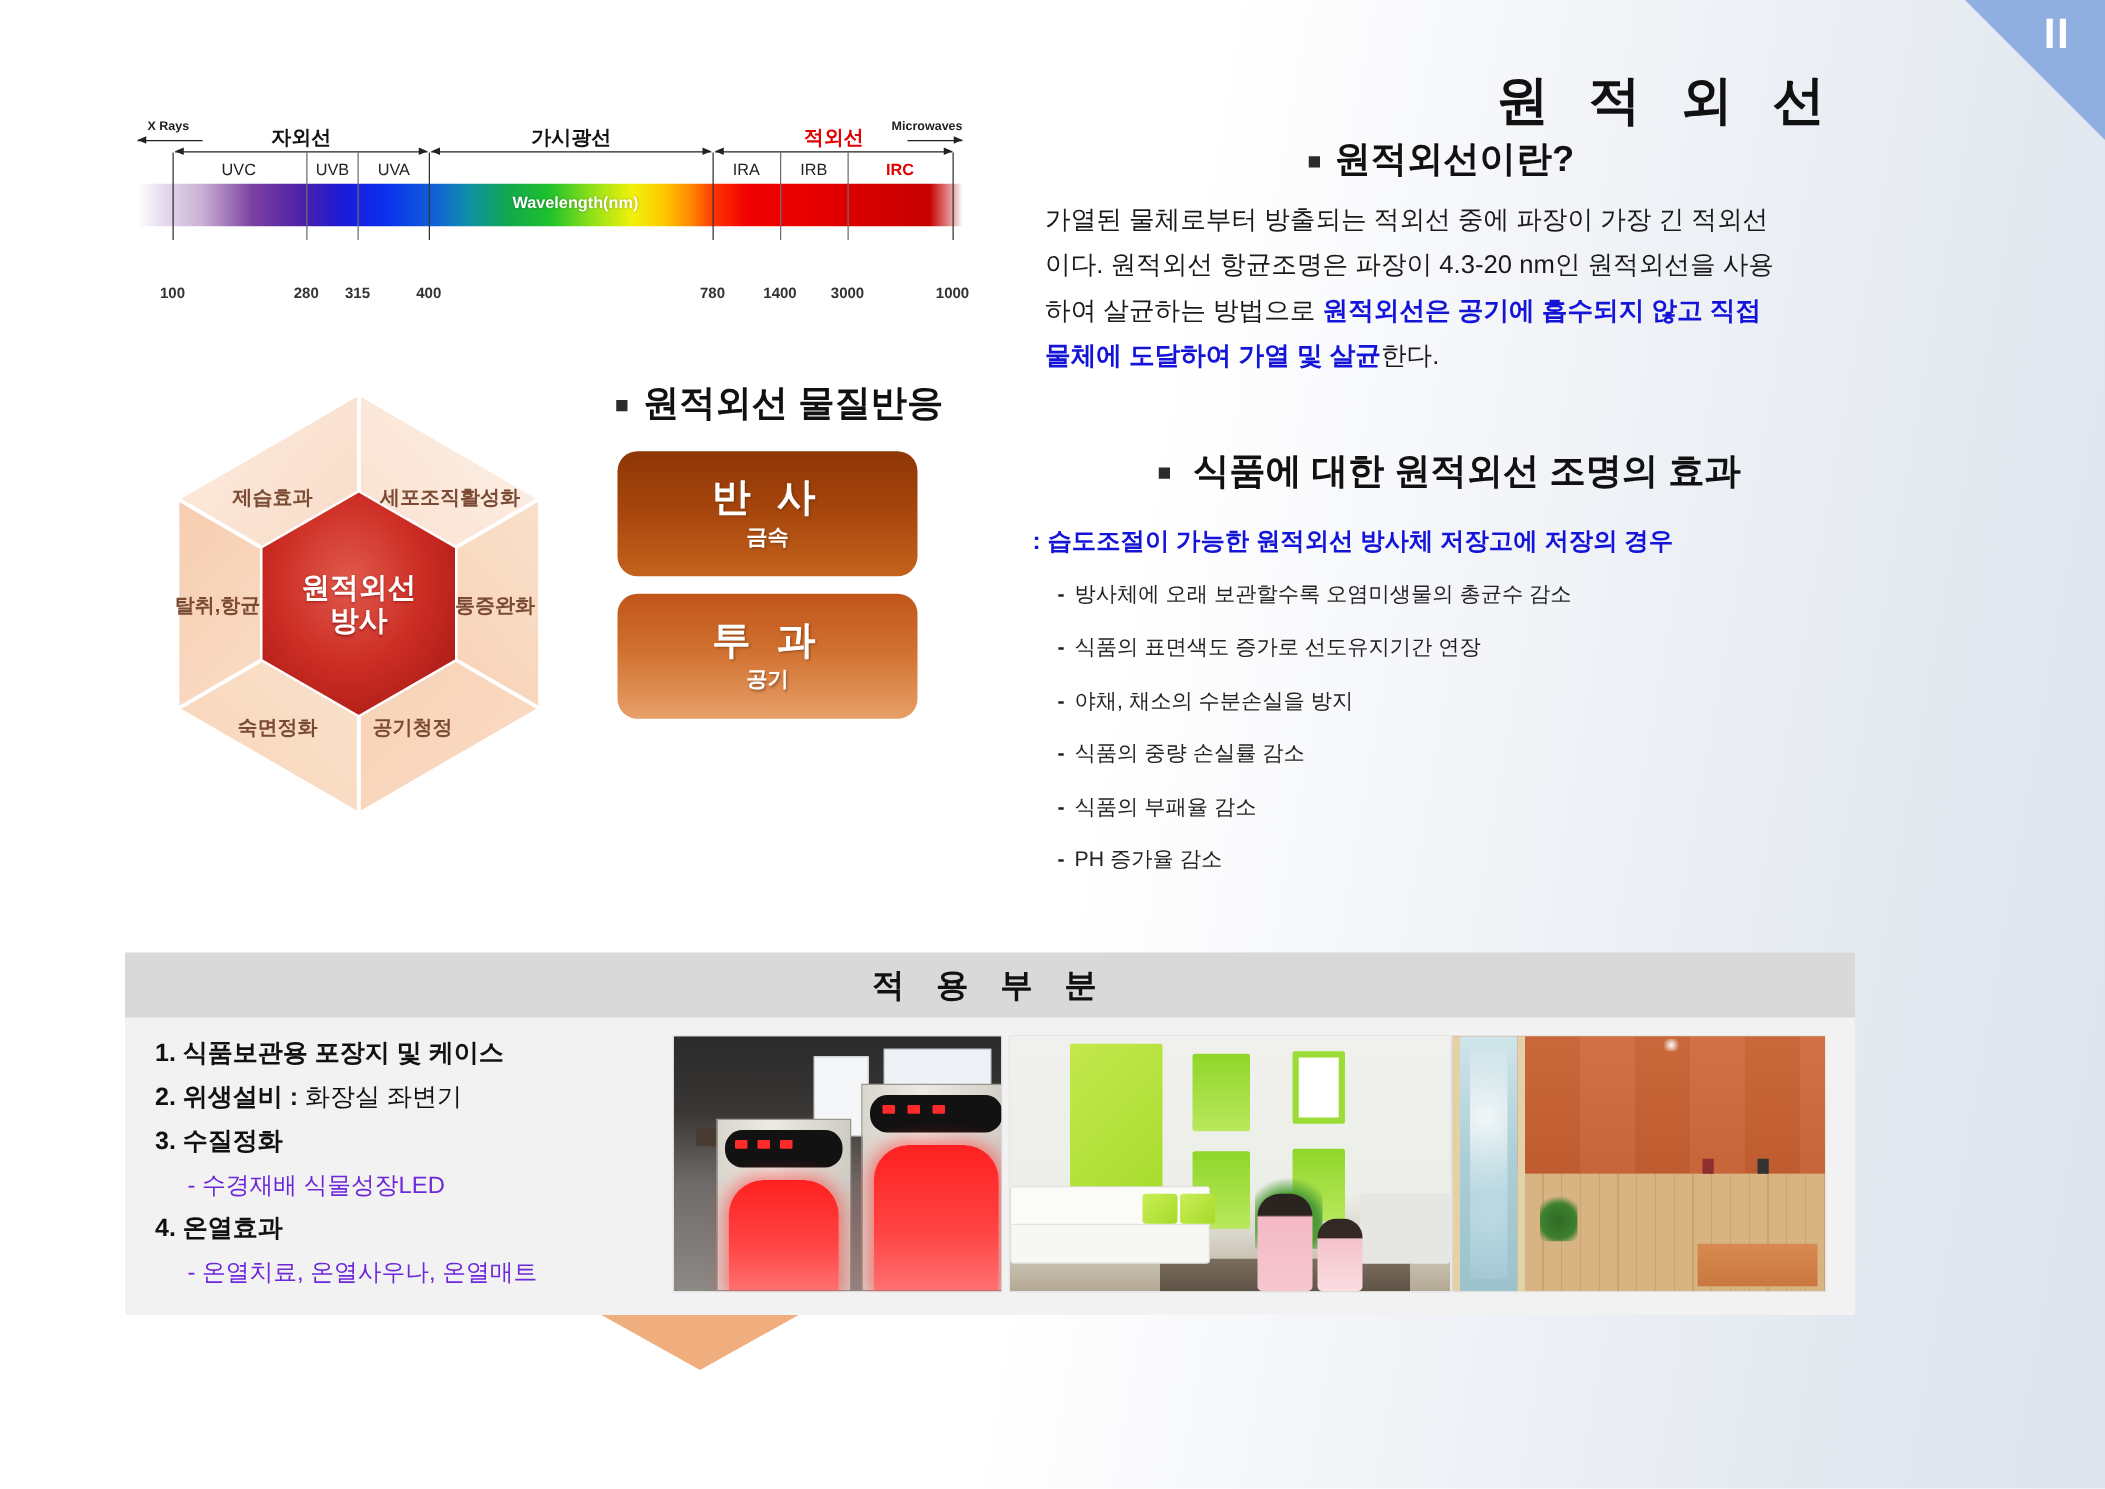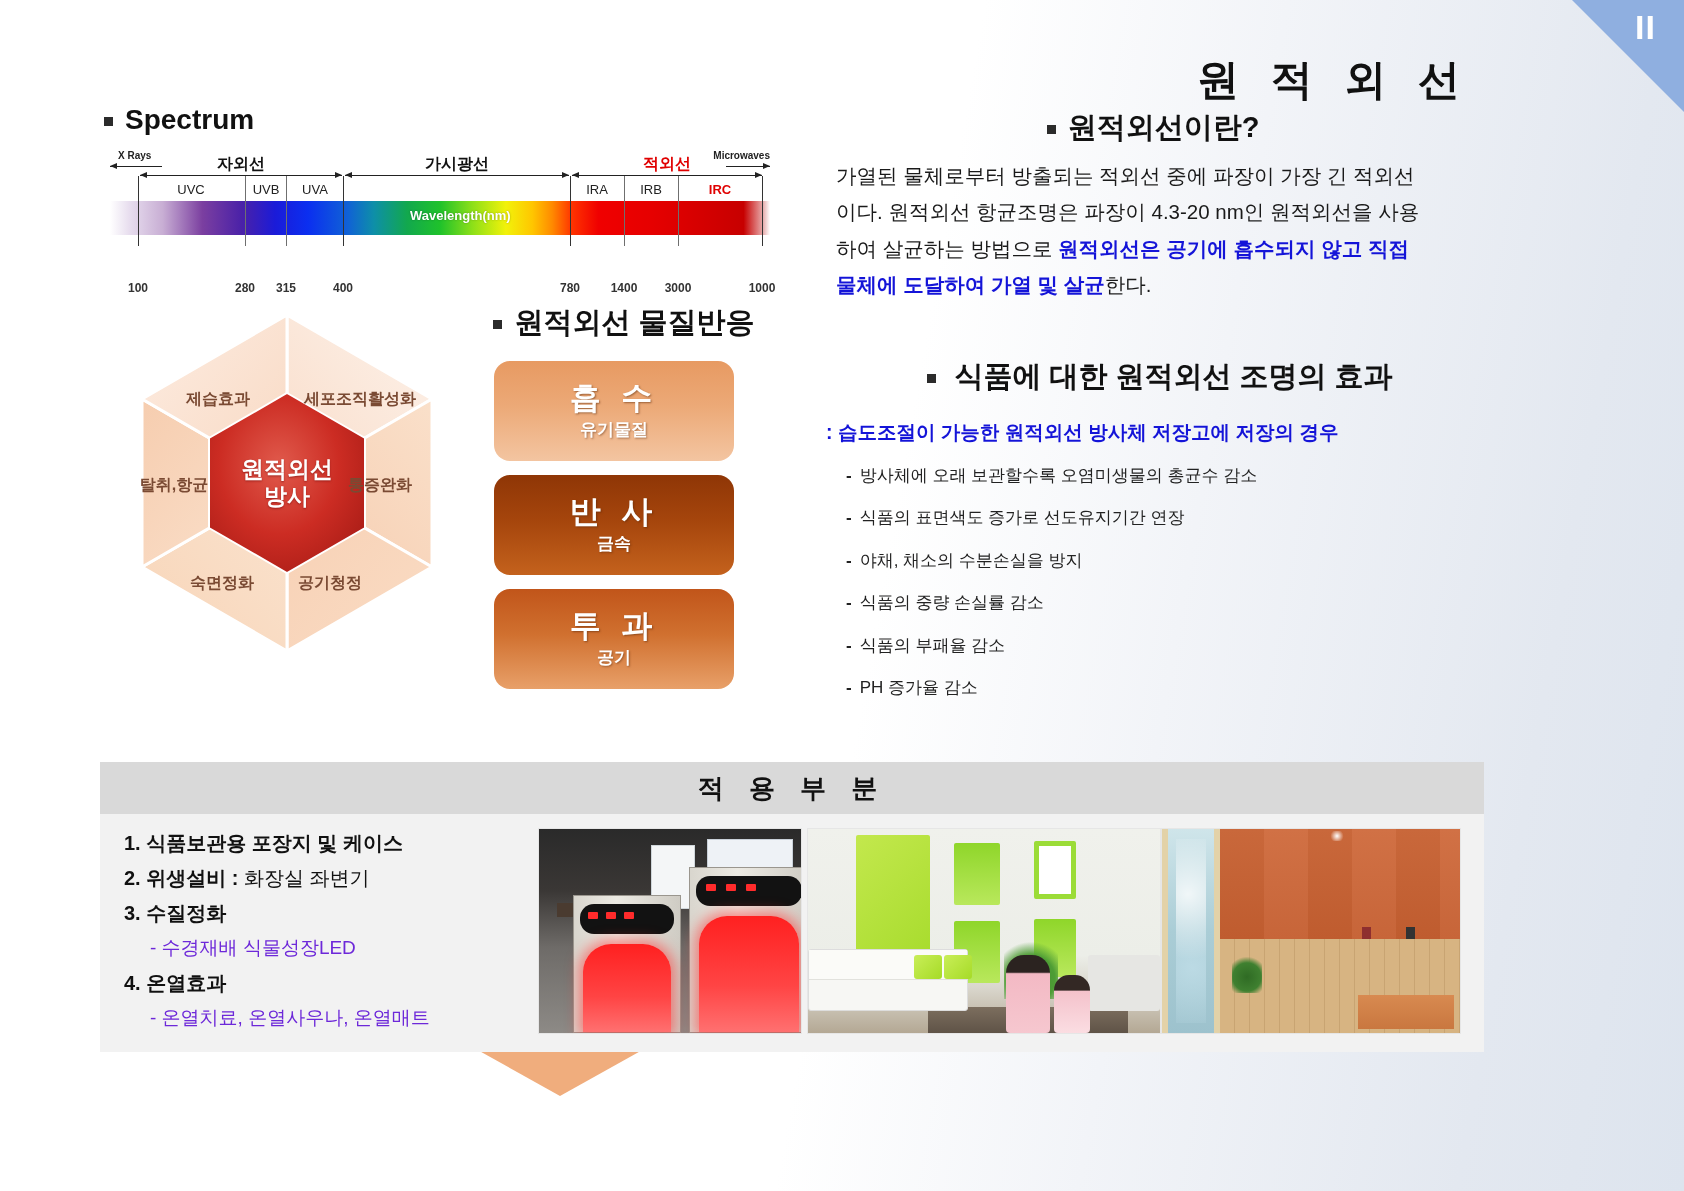--- a/index.html
+++ b/index.html
@@ -253,23 +253,20 @@
 <body>
 
 <div id="slide">
 
   <div class="corner-tri"></div>
   <div class="corner-num">II</div>
 
   <div class="slide-title">원 적 외 선</div>
 
   <div id="spectrum-block">
-    <div id="spectrum-title" class="head-lg">
-      <span class="sq-bullet"></span><span>Spectrum</span>
-    </div>
 
     <div class="spec-wrap">
 
       <div class="spec-bar"></div>
       <div class="spec-label-wl">Wavelength(nm)</div>
 
       <div class="edge-label" style="left:8px; top:-8px;">X Rays</div>
       <div class="edge-arrow left" style="left:0px; width:52px;"></div>
       <div class="edge-label" style="right:0px; top:-8px;">Microwaves</div>
       <div class="edge-arrow right" style="right:0px; width:44px;"></div>
@@ -352,41 +349,37 @@
           <polygon points="175,180 175,348 30,264" fill="url(#gE)"></polygon>
           <polygon points="175,180 30,264 30,96" fill="url(#gF)"></polygon>
           <polygon points="175,180 30,96 175,12" fill="url(#gA)"></polygon>
         </g>
 
         <polygon points="175,90 253,135 253,225 175,270 97,225 97,135" fill="url(#core)" stroke="#ffffff" stroke-width="2"></polygon>
       </svg>
 
       <div class="hex-seg-label" style="left:106px; top:96px;">제습효과</div>
       <div class="hex-seg-label" style="left:248px; top:96px;">세포조직활성화</div>
-      <div class="hex-seg-label" style="left:268px; top:182px;">통증완화</div>
+      <div class="hex-seg-label" style="left:284px; top:182px;">통증완화</div>
       <div class="hex-seg-label" style="left:218px; top:280px;">공기청정</div>
       <div class="hex-seg-label" style="left:110px; top:280px;">숙면정화</div>
       <div class="hex-seg-label" style="left:62px;  top:182px;">탈취,항균</div>
 
       <div class="hex-core-label">
         <span>원적외선</span><br>
         <span>방사</span>
       </div>
     </div>
   </div>
 
   <div id="mat-block">
     <div id="mat-title" class="head-md">
       <span class="sq-bullet"></span><span>원적외선 물질반응</span>
     </div>
     <div class="mat-list">
-      <div class="mat-box b1">
-        <div class="m-main">흡 수</div>
-        <div class="m-sub">유기물질</div>
-      </div>
       <div class="mat-box b3">
         <div class="m-main">반 사</div>
         <div class="m-sub">금속</div>
       </div>
       <div class="mat-box b2">
         <div class="m-main">투 과</div>
         <div class="m-sub">공기</div>
       </div>
     </div>
     <div class="chevron-down"></div>

